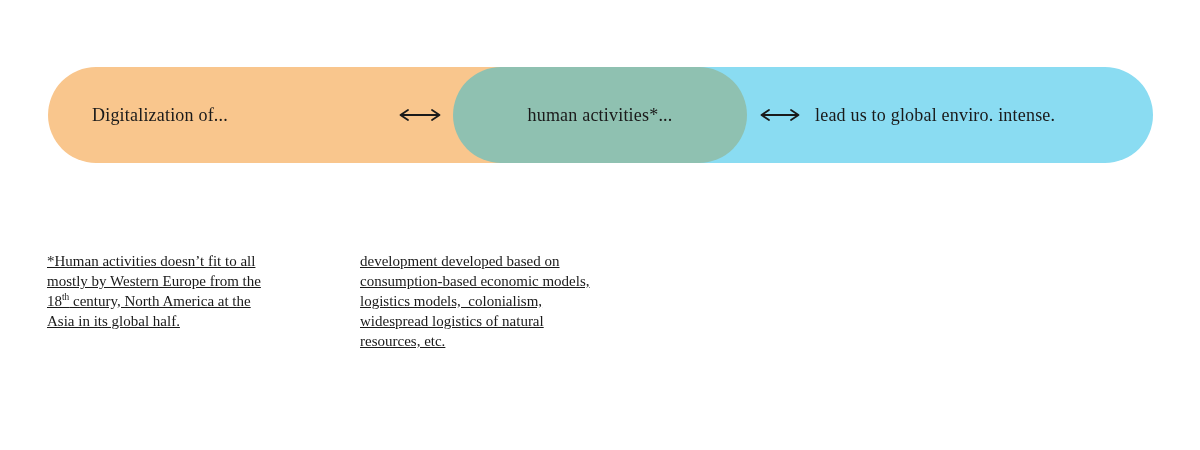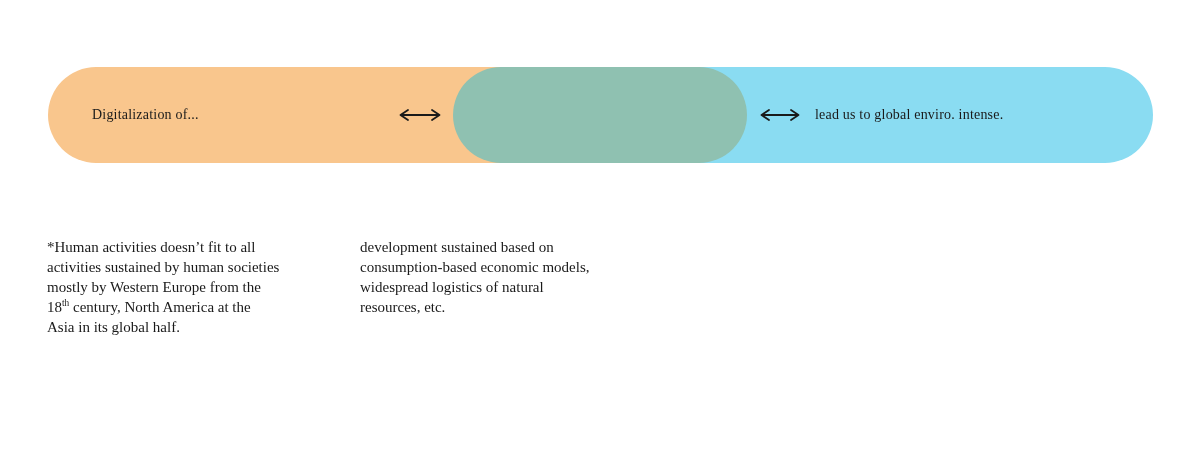--- a/index.html
+++ b/index.html
@@ -39,42 +39,43 @@
     width: 294px;
     background: var(--teal, #8FC1B1);
     z-index: 2;
   }
   .pill-label {
     position: absolute;
     top: 67px;
     height: 96px;
     display: flex;
     align-items: center;
-    font-size: 14px;
+    font-size: 18px;
     letter-spacing: 0.2px;
     z-index: 3;
     white-space: pre;
   }
   .label-left   { left: 92px; }
   .label-middle { left: 453px; width: 294px; justify-content: center; }
   .label-right  { left: 815px; }
   .arrow {
     position: absolute;
     top: 108px;
     z-index: 3;
     color: var(--ink, #1a1a1a);
   }
   .arrow-1 { left: 396px; }
   .arrow-2 { left: 757px; }
   .footnote {
     position: absolute;
-    top: 237px;
+    top: 251px;
     font-size: 15px;
     line-height: 20px;
     z-index: 3;
+    text-decoration: underline;
   }
   .footnote-left  { left: 47px;  width: 300px; }
   .footnote-right { left: 360px; width: 310px; }
   .fn-line {
     white-space: pre;
   }
   .fn-line sup {
     font-size: 0.62em;
     line-height: 0;
     vertical-align: super;
@@ -84,43 +85,44 @@
 <body>
 
 <div class="canvas">
 
   <div class="pill pill-orange"></div>
   <div class="pill pill-cyan"></div>
   <div class="pill pill-teal"></div>
 
   <div class="pill-label label-left">Digitalization of...</div>
 
+  <div class="pill-label label-middle">human activities*...</div>
 
   <div class="pill-label label-right">lead us to global enviro. intense.</div>
 
   <svg class="arrow arrow-1" width="48" height="14" viewBox="0 0 48 14">
     <line x1="5" y1="7" x2="43" y2="7" stroke="currentColor" stroke-width="1.8"></line>
     <polyline points="12,2 4.5,7 12,12" fill="none" stroke="currentColor" stroke-width="1.8" stroke-linecap="round" stroke-linejoin="round"></polyline>
     <polyline points="36,2 43.5,7 36,12" fill="none" stroke="currentColor" stroke-width="1.8" stroke-linecap="round" stroke-linejoin="round"></polyline>
   </svg>
 
   <svg class="arrow arrow-2" width="46" height="14" viewBox="0 0 46 14">
     <line x1="5" y1="7" x2="41" y2="7" stroke="currentColor" stroke-width="1.8"></line>
     <polyline points="12,2 4.5,7 12,12" fill="none" stroke="currentColor" stroke-width="1.8" stroke-linecap="round" stroke-linejoin="round"></polyline>
     <polyline points="34,2 41.5,7 34,12" fill="none" stroke="currentColor" stroke-width="1.8" stroke-linecap="round" stroke-linejoin="round"></polyline>
   </svg>
 
   <div class="footnote footnote-left">
       <div class="fn-line">*Human activities doesn’t fit to all</div>
-      <div class="fn-line">activities sustained by human societies</div>
       <div class="fn-line">mostly by Western Europe from the</div>
       <div class="fn-line">18<sup>th</sup> century, North America at the</div>
       <div class="fn-line">Asia in its global half.</div>
     </div>
 
   <div class="footnote footnote-right">
-      <div class="fn-line">development sustained based on</div>
+      <div class="fn-line">development developed based on</div>
       <div class="fn-line">consumption-based economic models,</div>
+      <div class="fn-line">logistics models,  colonialism,</div>
       <div class="fn-line">widespread logistics of natural</div>
       <div class="fn-line">resources, etc.</div>
     </div>
 
 </div>
 
 </body></html>

